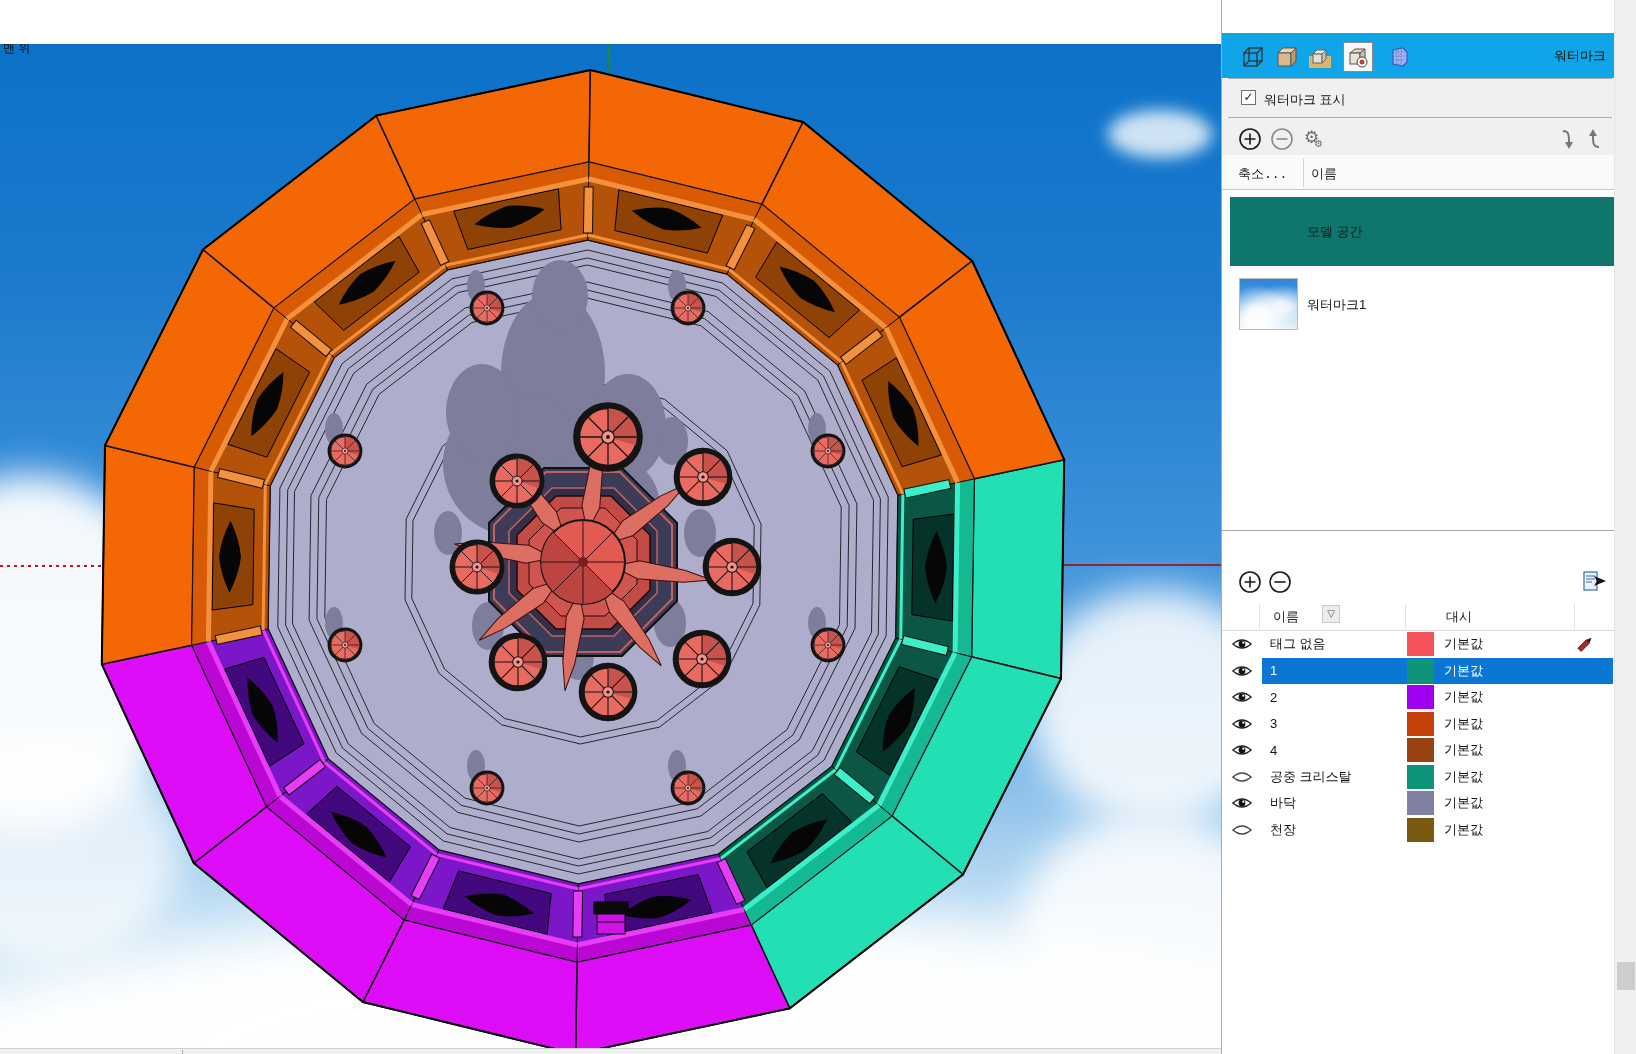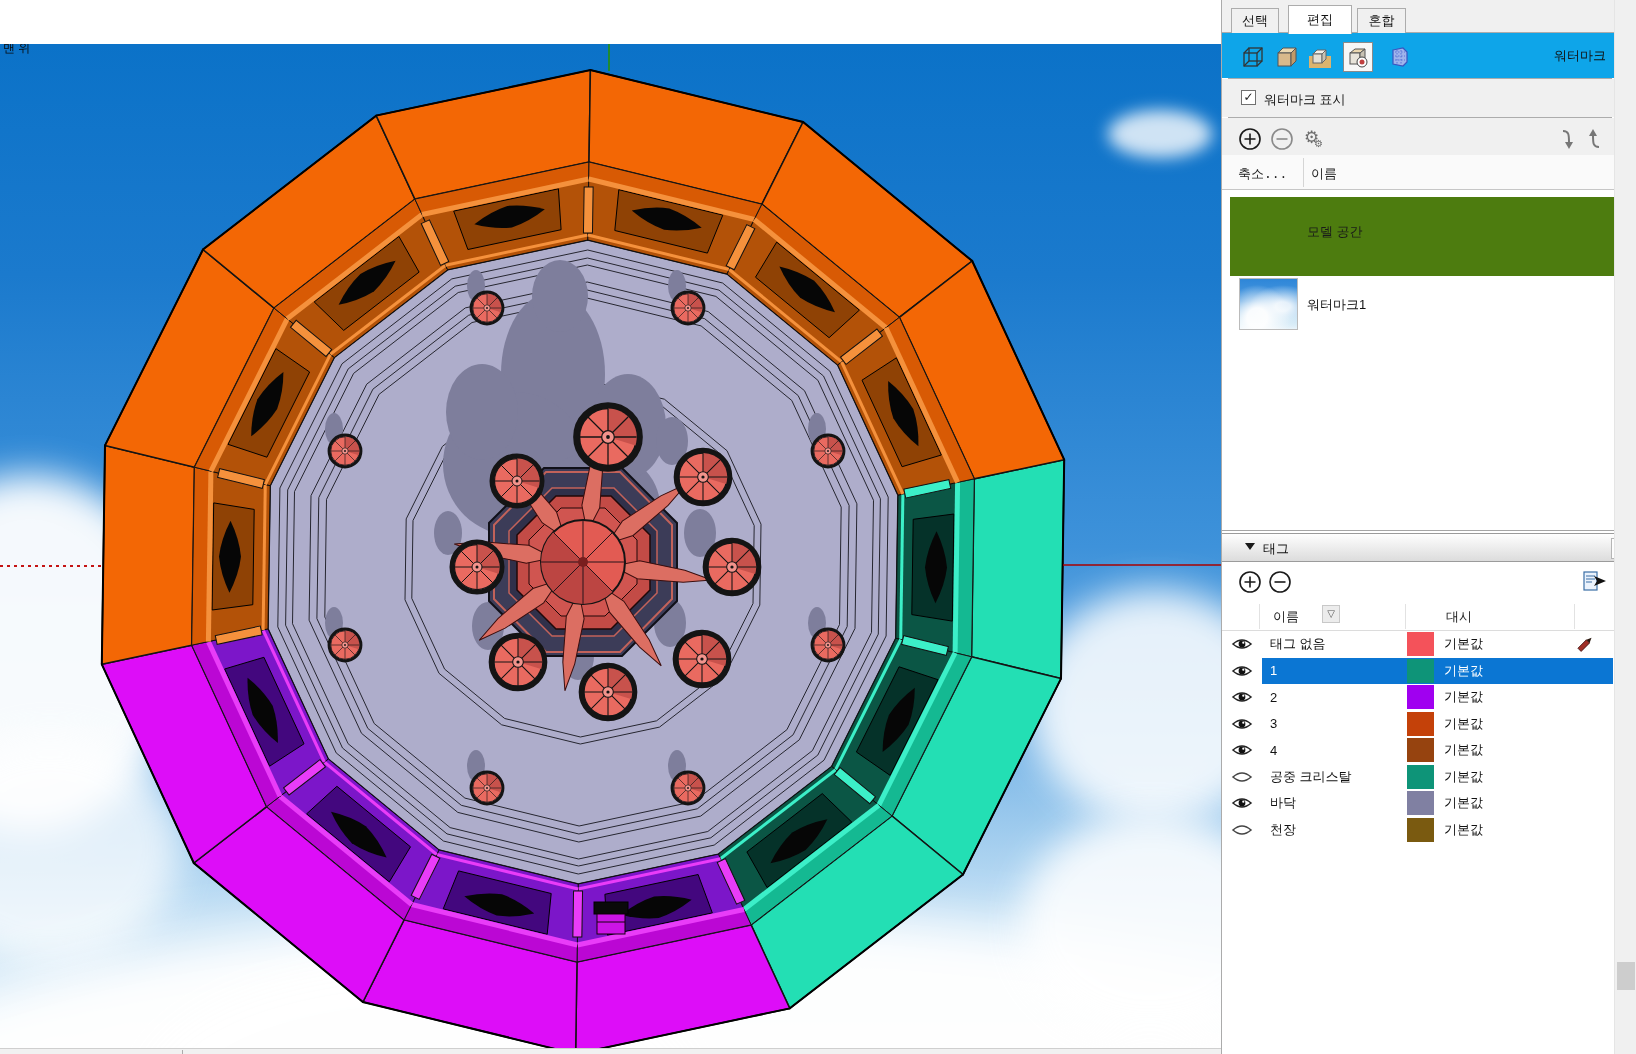--- a/index.html
+++ b/index.html
@@ -34,21 +34,21 @@
   #wm-checkbox { position:absolute; left:19px; top:11px; width:15px; height:15px; background:#fff; border:1px solid #707070;
     font-size:12px; line-height:13px; text-align:center; color:#1a1a1a; font-weight:bold; }
   #wm-check-label { position:absolute; left:42px; top:12px; }
 
   #plusrow { position:absolute; left:0; top:118px; width:100%; height:37px; background:#F0F0F0; }
   #wm-headers { position:absolute; left:0; top:155px; width:100%; height:35px; background:#FAFAFA; border-bottom:1px solid #C6C6C6; }
   #wm-headers .colname { position:absolute; top:10px; color:#222; }
   #wm-headers .vdiv { position:absolute; left:81px; top:3px; width:1px; height:29px; background:#D5D5D5; }
 
   #wm-list { position:absolute; left:0; top:190px; width:100%; height:341px; background:#fff; border-bottom:1px solid #A5A5A5; }
-  #model-space-row { position:absolute; left:8px; top:7px; width:384px; height:79px; background:#4d7c0f; }
+  #model-space-row { position:absolute; left:8px; top:7px; width:384px; height:69px; background:#0f766e; }
   #model-space-row span { position:absolute; left:77px; top:26px; color:#1a1a1a; }
   .wm-row { position:absolute; left:8px; width:384px; height:64px; }
   .wm-thumb { position:absolute; left:9px; top:0; width:59px; height:52px; border:1px solid #BBB; }
   .thumb-sky { background:
       radial-gradient(ellipse at 30% 78%, rgba(255,255,255,.95) 18%, rgba(255,255,255,0) 60%),
       radial-gradient(ellipse at 75% 55%, rgba(255,255,255,.85) 12%, rgba(255,255,255,0) 55%),
       linear-gradient(180deg,#2E86D8 0%,#4D9BE0 45%,#BBDDF2 80%,#EAF5FB 100%); }
   .thumb-galaxy { background:
       radial-gradient(ellipse at 40% 60%, rgba(150,110,200,.55) 10%, rgba(0,0,0,0) 60%),
       linear-gradient(135deg,#120B20 0%,#2A1840 45%,#4A2F66 70%,#241531 100%); }
@@ -317,25 +317,20 @@
 
     <div id="view-label">맨 위</div>
   </div>
 
   <div id="statusbar">
       <div class="tick"></div>
     </div>
 
   <div id="panel">
 
-    <div id="tabbar">
-      <div class="tab" style="left:9px;width:48px;">선택</div>
-      <div class="tab active" style="left:66px;width:64px;">편집</div>
-      <div class="tab" style="left:135px;width:49px;">혼합</div>
-    </div>
 
     <div id="iconrow">
       <div class="sbtn" style="left:16px;">
         <svg width="26" height="26">
             <g fill="none" stroke="#333" stroke-width="1.3">
           <rect x="4" y="9" width="13" height="13"></rect>
               <rect x="9" y="4" width="13" height="13"></rect>
           <path d="M4,9 L9,4 M17,9 L22,4 M4,22 L9,17 M17,22 L22,17"></path>
             </g>
           </svg>
@@ -409,25 +404,20 @@
     <div id="wm-list">
       <div id="model-space-row">
         <span>모델 공간</span>
       </div>
       <div class="wm-row" style="top:88px;">
         <div class="wm-thumb thumb-sky"></div>
         <div class="wm-label">워터마크1</div>
       </div>
     </div>
 
-    <div id="tag-header">
-      <div class="tri"></div>
-      <div class="ttl">태그</div>
-      <div id="tag-close">✕</div>
-    </div>
 
     <div id="tag-toolbar">
       <svg style="position:absolute;left:16px;top:8px;" width="24" height="24">
         <circle cx="12" cy="12" r="10" fill="none" stroke="#1A1A1A" stroke-width="1.6"></circle>
         <path d="M12,6.5 L12,17.5 M6.5,12 L17.5,12" stroke="#1A1A1A" stroke-width="1.6"></path>
         </svg>
       <svg style="position:absolute;left:46px;top:8px;" width="24" height="24">
         <circle cx="12" cy="12" r="10" fill="none" stroke="#1A1A1A" stroke-width="1.6"></circle>
         <path d="M6.5,12 L17.5,12" stroke="#1A1A1A" stroke-width="1.6"></path>
         </svg>

